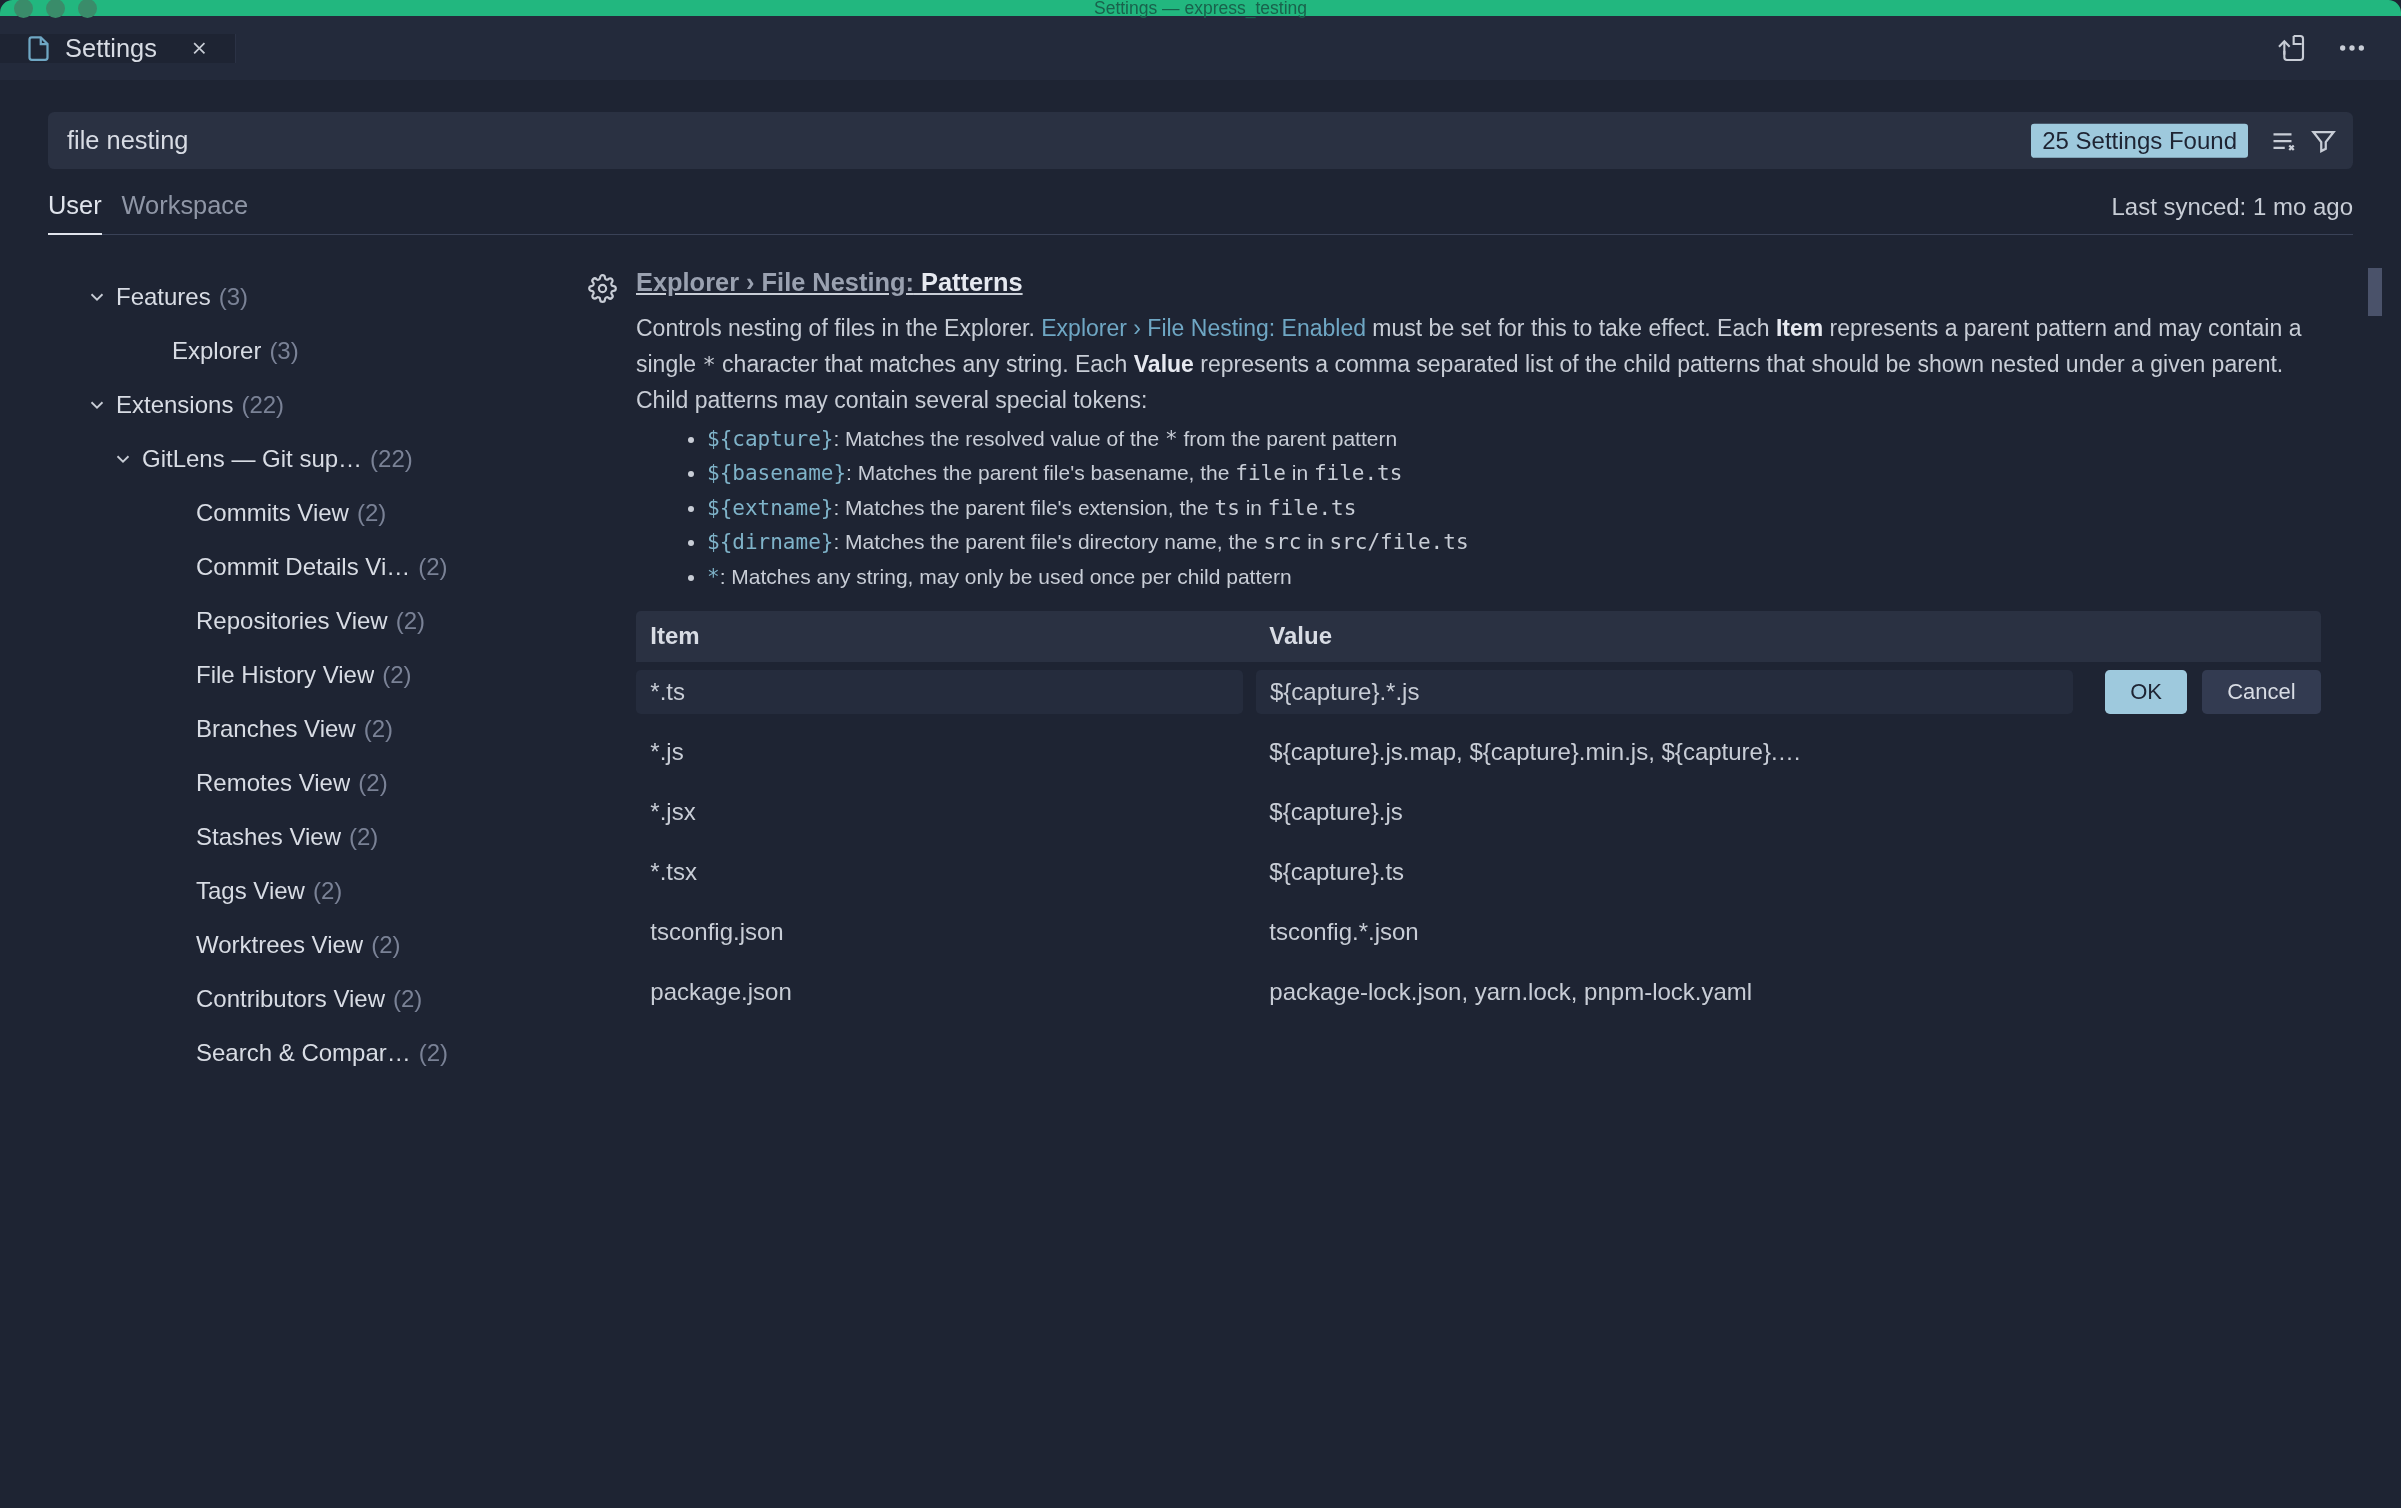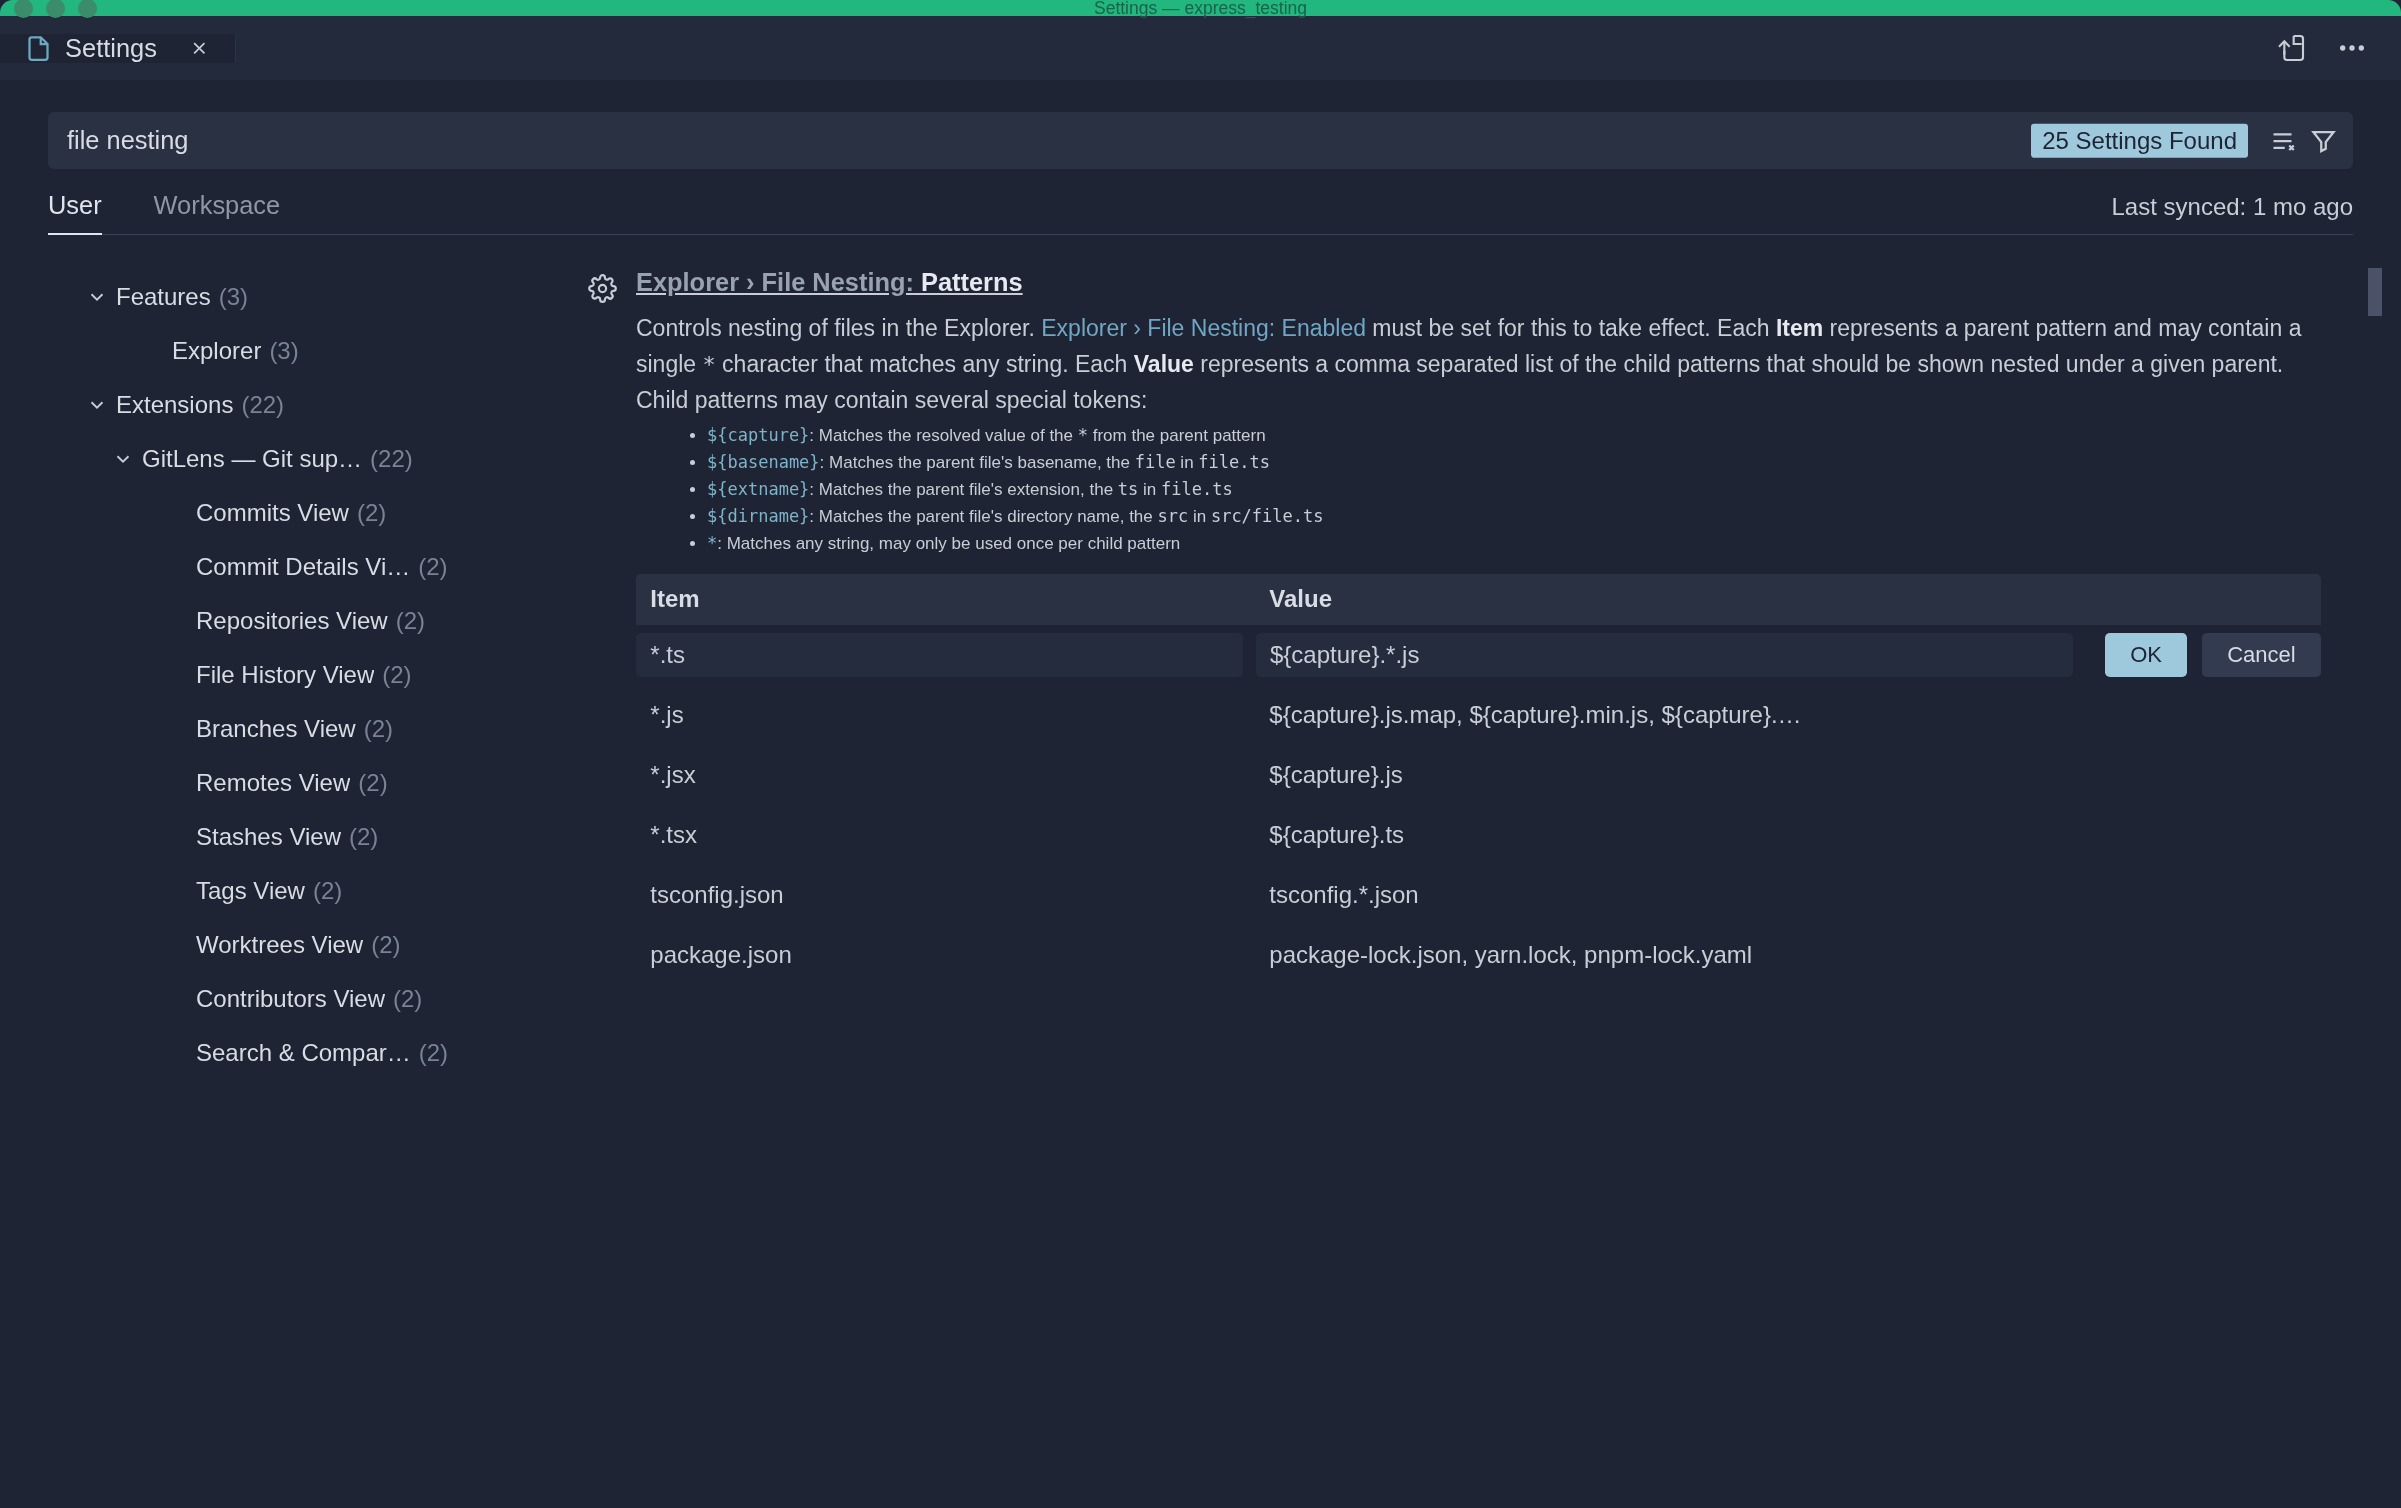--- a/index.html
+++ b/index.html
@@ -63,21 +63,21 @@
     .search-icons {
       position: absolute; right: 16px; top: 50%; transform: translateY(-50%);
       display: flex; gap: 14.3px;
     }
     .search-icons .icon { width: 27px; height: 27px; color: #c8cdd6; cursor: pointer; }
 
     .scope-row {
       display: flex; justify-content: space-between; align-items: flex-end;
       border-bottom: 0.8px solid #3a4257; padding-bottom: 0; margin-bottom: 19px;
     }
-    .scope-tabs { display: flex; gap: 52px; }
+    .scope-tabs { display: flex; gap: 20px; }
     .scope-tab { font-size: 25.4px; color: #8f96a6; padding-bottom: 12.7px; cursor: pointer; }
     .scope-tab.active { color: #e0e4ec; border-bottom: 2.4px solid #e0e4ec; margin-bottom: -0.8px; }
     .sync-label { font-size: 24px; color: #c8cdd6; padding-bottom: 12.7px; }
 
     .body { display: flex; gap: 16px; flex: 1; min-height: 0; }
 
     .tree { width: 524px; overflow: hidden; padding-top: 16px; }
     .tree-item { display: flex; align-items: center; height: 54px; cursor: pointer; font-size: 24px; }
     .tree-item .chevron { width: 22px; height: 22px; margin-right: 8px; flex-shrink: 0; }
     .tree-item .spacer { width: 30px; flex-shrink: 0; }
@@ -95,21 +95,21 @@
     .setting-title { font-size: 25.4px; margin-bottom: 14.3px; text-decoration: underline; }
     .setting-title .breadcrumb { color: #9aa1b0; font-weight: 600; }
     .setting-title .name { color: #e6e9f0; font-weight: 700; }
 
     .desc { font-size: 23px; line-height: 1.55; color: #c8cdd6; }
     .desc strong { color: #e6e9f0; font-weight: 700; }
     .desc .link { color: #6fa7c4; cursor: pointer; }
     .desc code { font-family: ui-monospace, Menlo, monospace; color: #c8cdd6; font-size: 22px; }
 
     ul.tokens { list-style: disc; padding-left: 71px; margin-top: 3.2px; margin-bottom: 16px; }
-    ul.tokens li { font-size: 17px; line-height: 1.6; color: #c8cdd6; }
+    ul.tokens li { font-size: 21px; line-height: 1.6; color: #c8cdd6; }
     ul.tokens code.tok { font-family: ui-monospace, Menlo, monospace; color: #7fb3c9; }
     ul.tokens code.plain { font-family: ui-monospace, Menlo, monospace; color: #c8cdd6; }
 
     .table { margin-top: 16px; }
     .thead { display: flex; background: #2a3142; height: 51px; align-items: center; border-radius: 4.8px 4.8px 0 0; }
     .thead .th { font-weight: 700; color: #d8dce4; font-size: 24px; }
     .col-item { width: 619px; padding-left: 14.3px; flex-shrink: 0; }
     .col-value { flex: 1; padding-left: 14.3px; }
     .trow { display: flex; align-items: center; height: 60px; font-size: 24px; }
     .trow .td { white-space: nowrap; overflow: hidden; text-overflow: ellipsis; }

